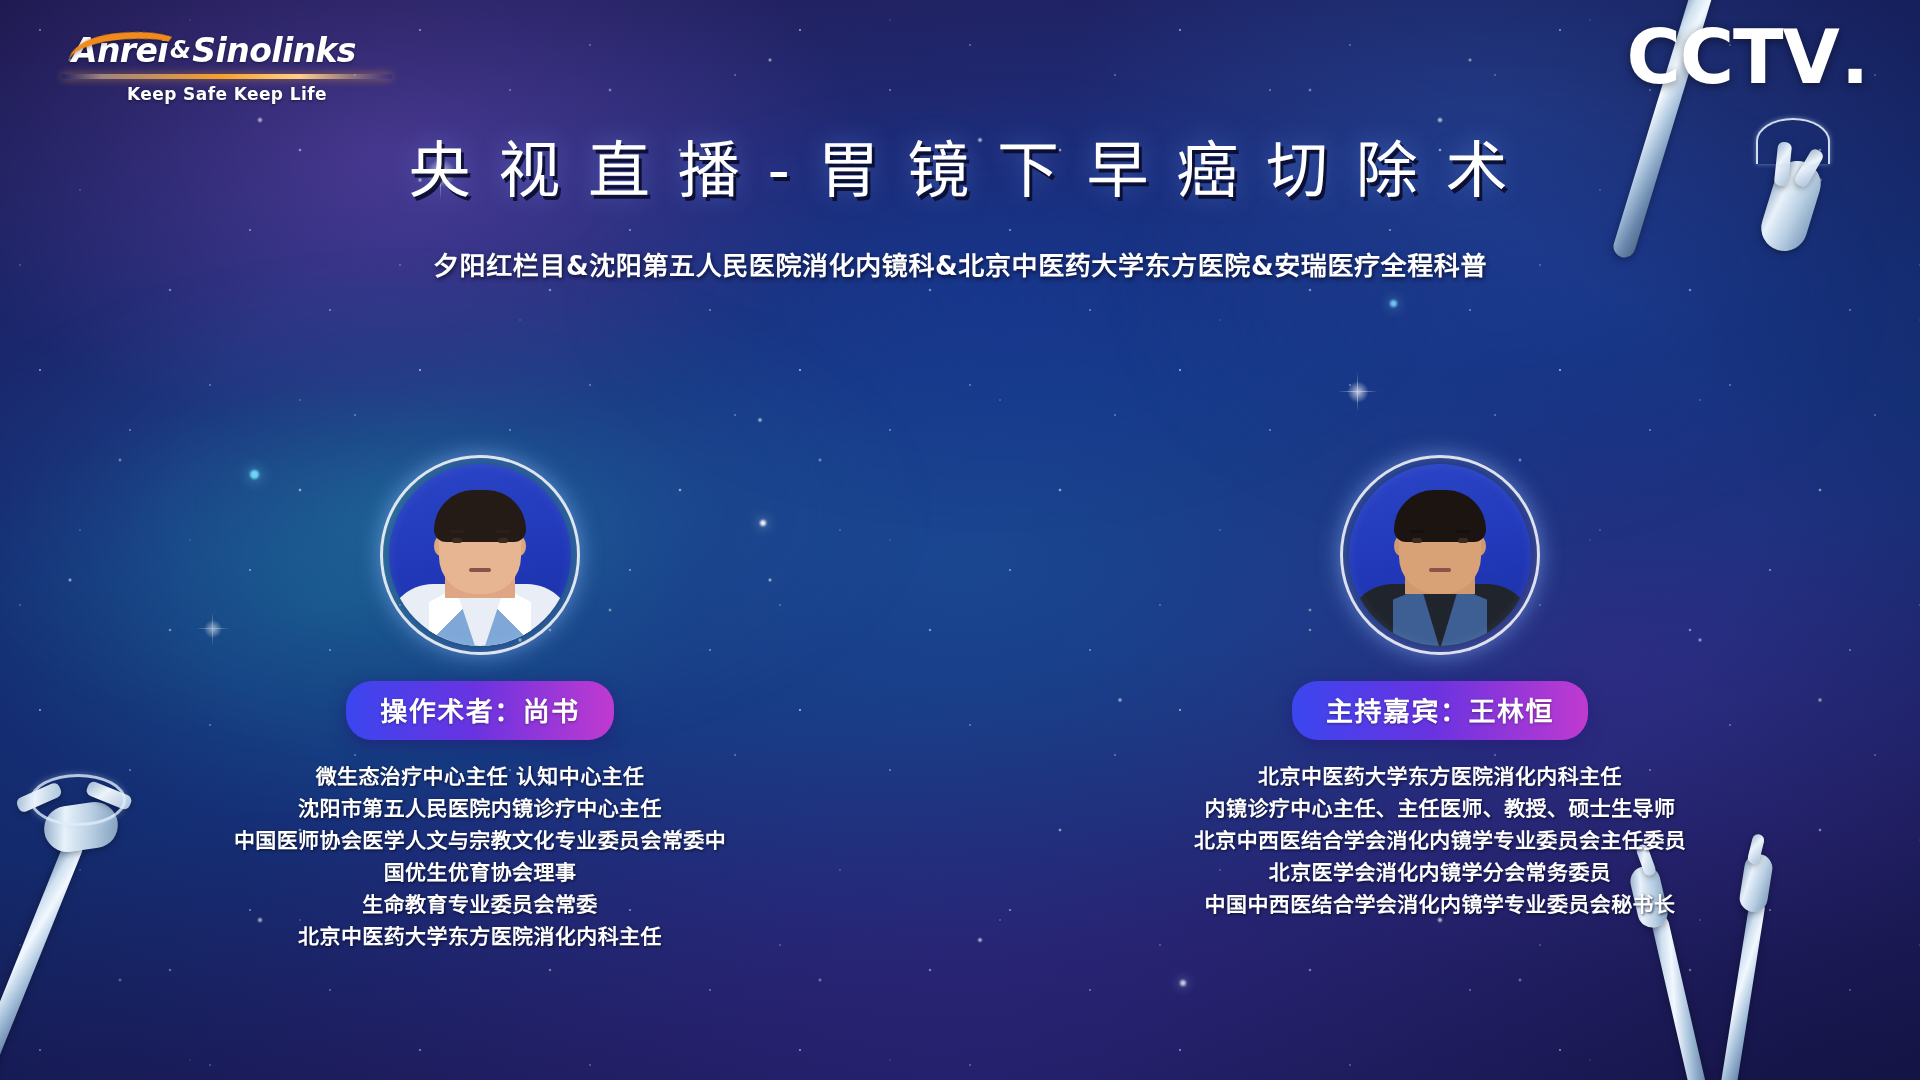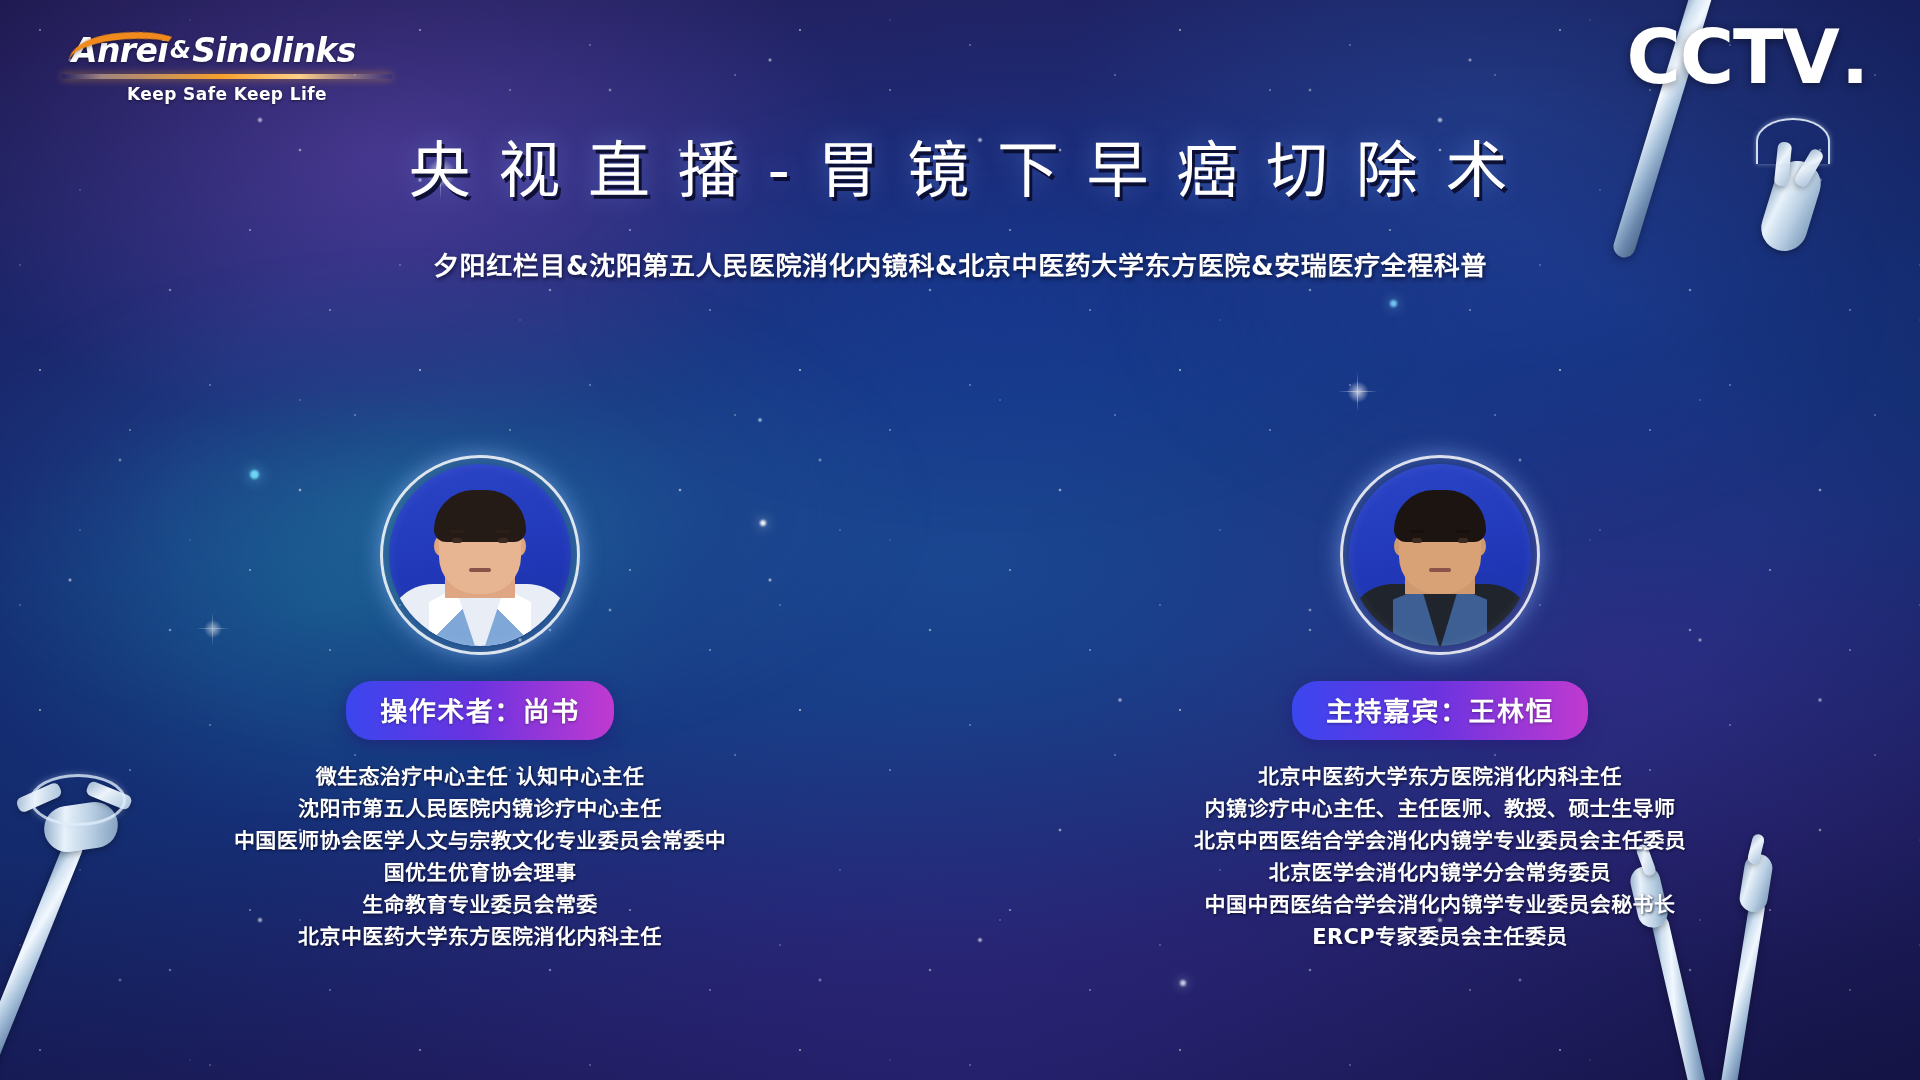--- a/index.html
+++ b/index.html
@@ -333,18 +333,17 @@
         </div>
         <div class="avatar-ring"></div>
       </div>
       <div class="badge">主持嘉宾：王林恒</div>
       <div class="creds">
         <div class="cred">北京中医药大学东方医院消化内科主任</div>
         <div class="cred">内镜诊疗中心主任、主任医师、教授、硕士生导师</div>
         <div class="cred">北京中西医结合学会消化内镜学专业委员会主任委员</div>
         <div class="cred">北京医学会消化内镜学分会常务委员</div>
         <div class="cred">中国中西医结合学会消化内镜学专业委员会秘书长</div>
-        <div class="cred">ERCP专家委员会主任委员</div>
       </div>
     </div>
 
   </div>
 </div>
 
 </body></html>

